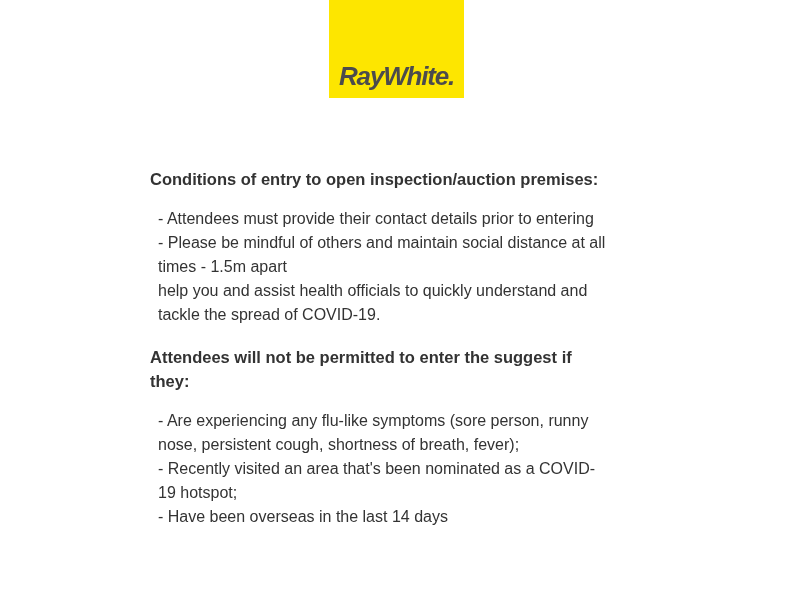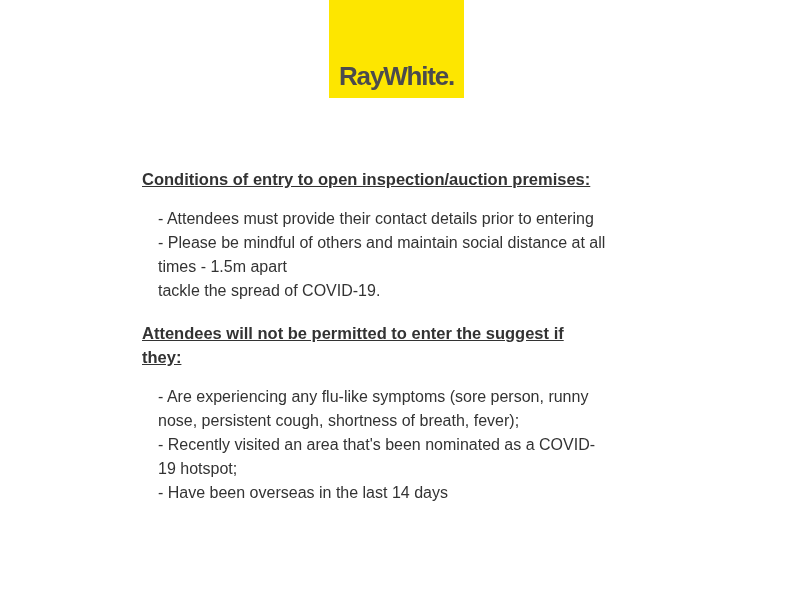--- a/index.html
+++ b/index.html
@@ -24,39 +24,39 @@
     background: #fde600;
     display: flex;
     align-items: flex-end;
     justify-content: center;
     padding-bottom: 9px;
     box-sizing: border-box;
   }
   .logo-text {
     font-size: 26px;
     font-weight: bold;
+    font-style: italic;
     letter-spacing: -1.2px;
     color: #4b4b4d;
     line-height: 1;
     white-space: nowrap;
     text-align: right;
   }
   .content {
     position: absolute;
     left: 142px;
     top: 167px;
     width: 540px;
     color: #333333;
   }
   .section-heading {
     font-size: 16.5px;
     font-weight: bold;
     line-height: 24px;
-    margin: 0 0 12px 0;
-    text-decoration: underline;
+    margin: 0 0 12px 8px;
   }
   .section {
     margin: 0 0 18px 0;
   }
   .section.second .section-heading {
     margin-bottom: 6px;
   }
   .bullet-list {
     margin: 16px;
   }
@@ -83,20 +83,21 @@
       </div>
       <div class="bullet-list">
         <div class="bullet-item">
           <div class="text-line">- Attendees must provide their contact details prior to entering</div>
         </div>
         <div class="bullet-item">
           <div class="text-line">- Please be mindful of others and maintain social distance at all</div>
           <div class="text-line">times - 1.5m apart</div>
         </div>
         <div class="bullet-item">
+          <div class="text-line">help you and assist health officials to quickly understand and</div>
           <div class="text-line">tackle the spread of COVID-19.</div>
         </div>
       </div>
     </div>
 
     <div class="section second">
       <div class="section-heading">
         <div class="heading-line">Attendees will not be permitted to enter the suggest if</div>
         <div class="heading-line">they:</div>
       </div>

